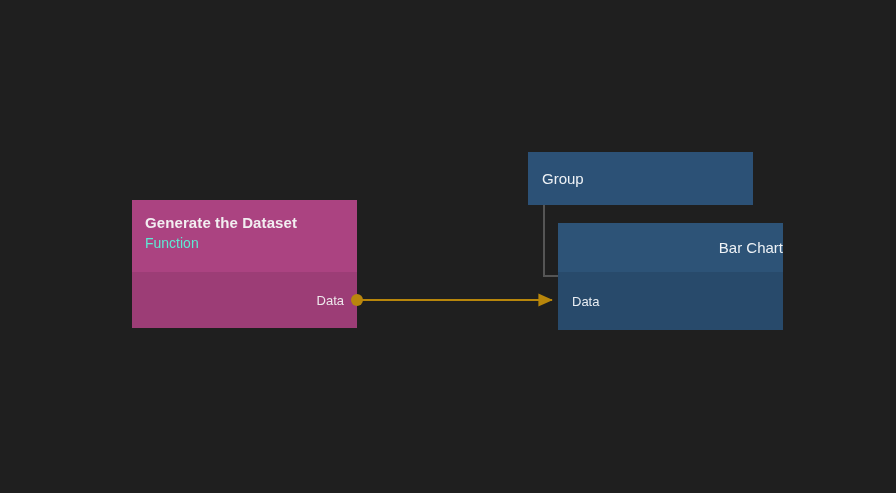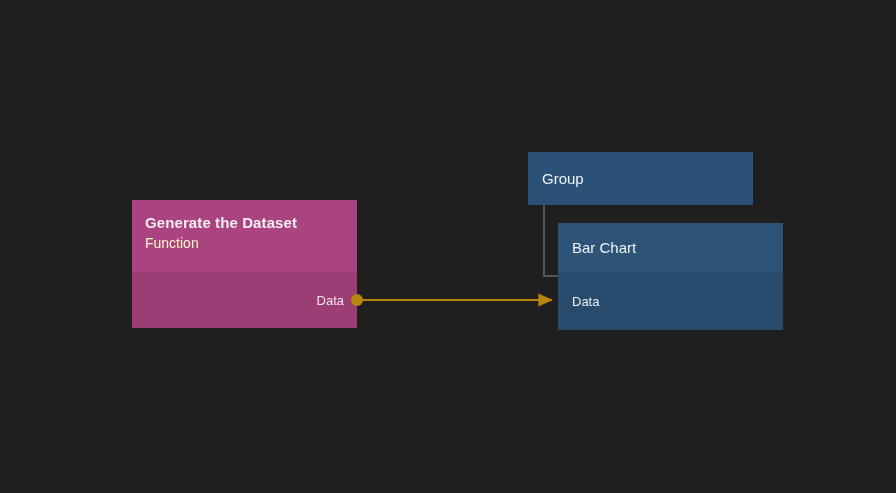--- a/index.html
+++ b/index.html
@@ -65,21 +65,21 @@
   }
   .fn-node .node-title {
     font-size: 15px;
     font-weight: bold;
     letter-spacing: 0.1px;
   }
   .fn-node .node-subtitle {
     font-size: 14px;
     font-weight: normal;
     margin-top: 4px;
-    color: #fef9c3;
+    color: #5eead4;
   }
   .fn-node .node-body {
     height: 56px;
     background: #9c3d76;
   }
   .port-row-out {
     position: absolute;
     right: 13px;
     top: 0;
     height: 100%;
@@ -132,20 +132,21 @@
     border-bottom: 2px solid #555555;
     box-sizing: border-box;
   }
 
   
   .chart-node {
     left: 558px;
     top: 223px;
     width: 225px;
     height: 107px;
+    text-align: right;
   }
   .chart-node .node-header {
     height: 49px;
     background: #2d5377;
     padding-left: 14px;
     justify-content: center;
   }
   .chart-node .node-title {
     font-size: 15px;
     font-weight: normal;

